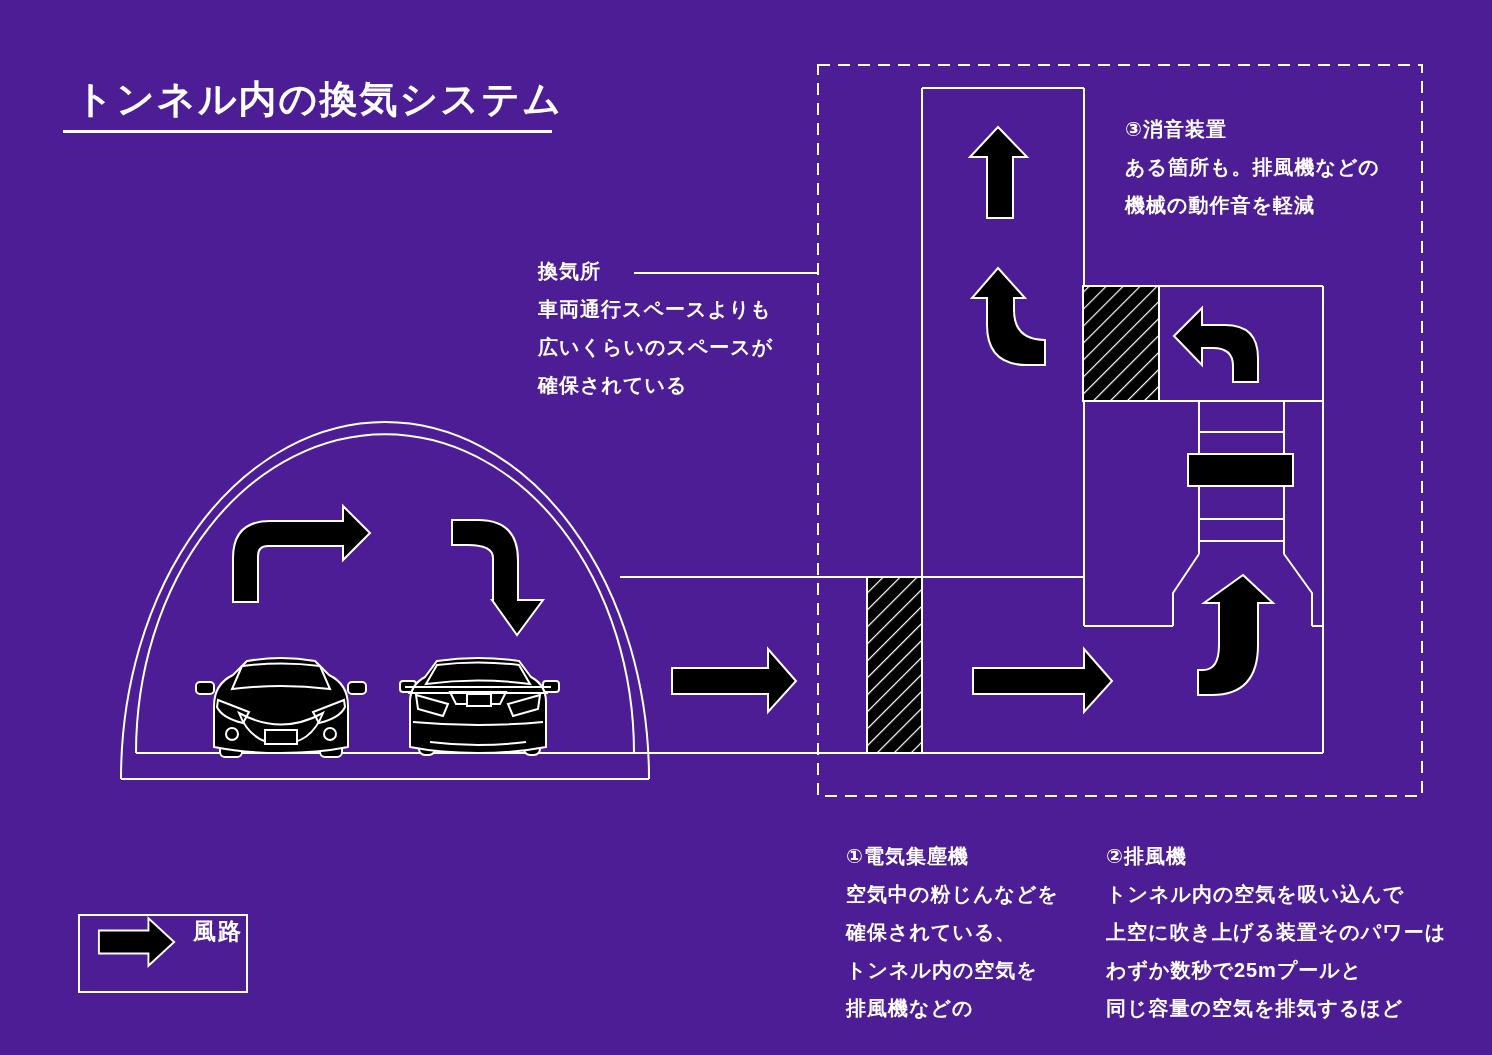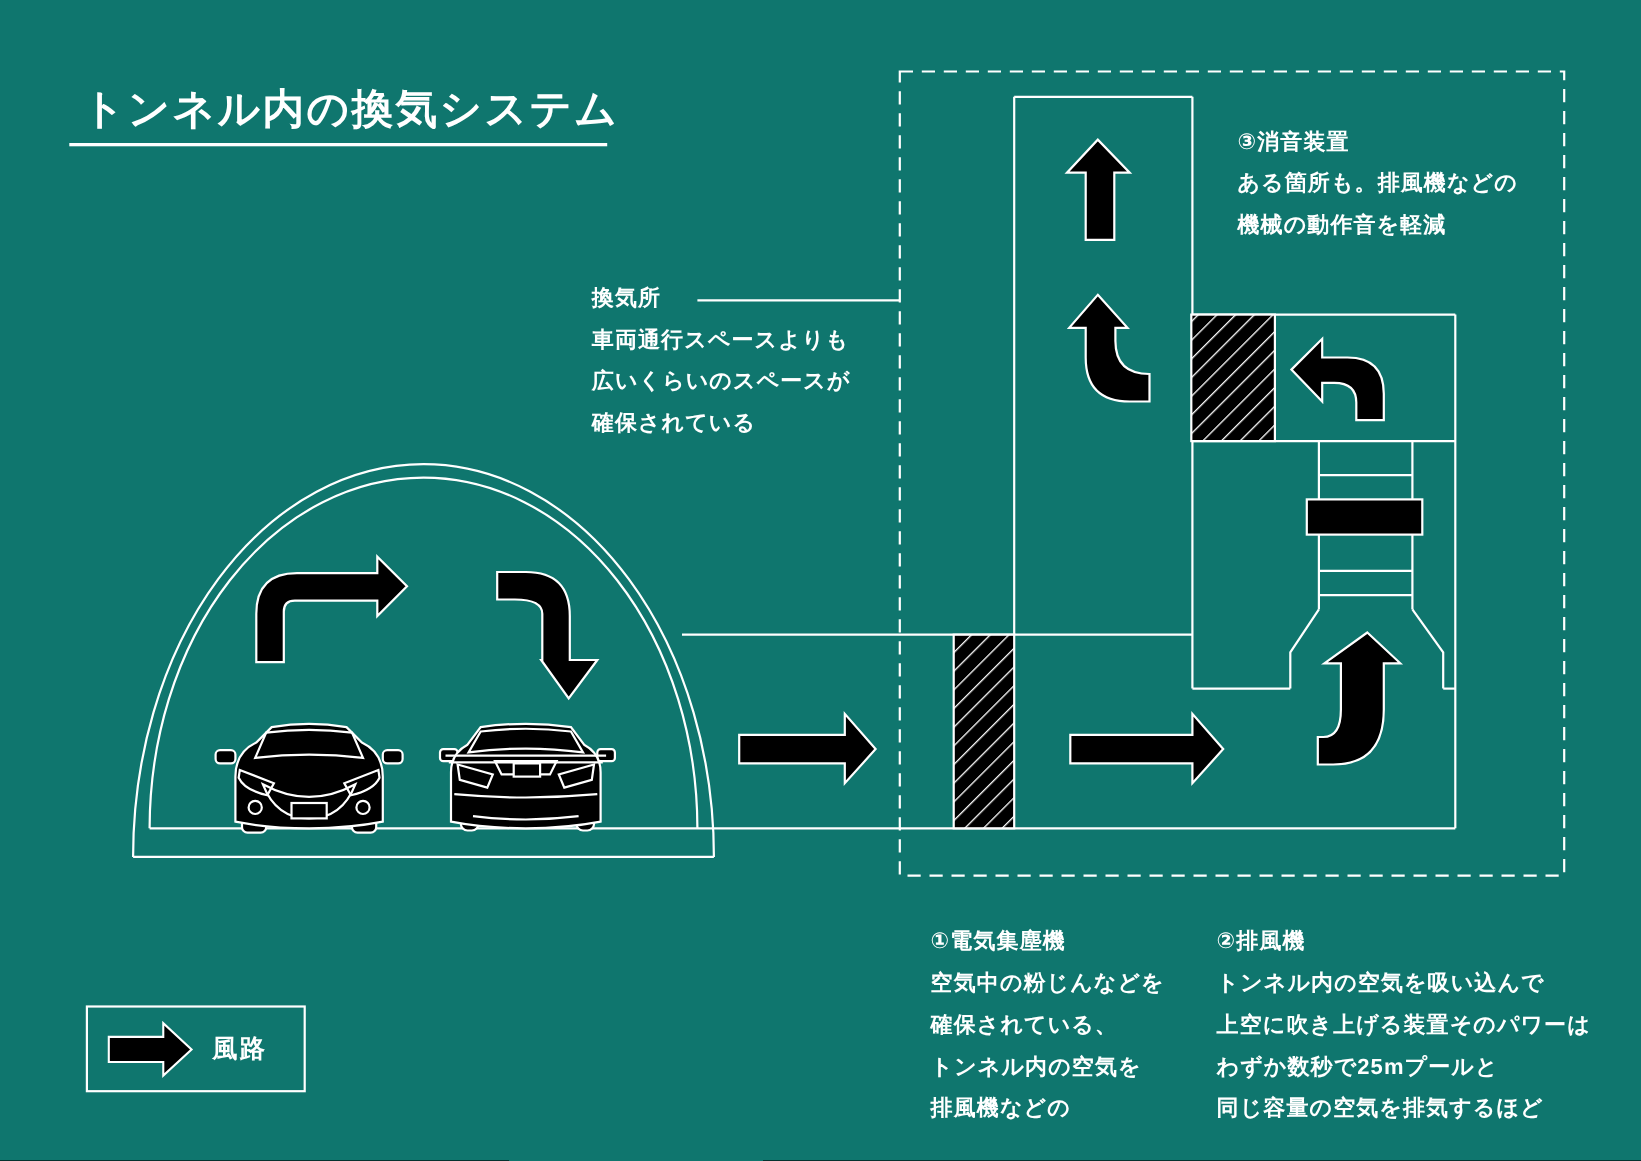--- a/index.html
+++ b/index.html
@@ -1,37 +1,37 @@
 <!DOCTYPE html>
 <html><head>
 <meta charset="utf-8">
 <style>
   html,body{margin:0;padding:0;background:#000;}
   .canvas{
-    position:relative;width:1492px;height:1055px;background:#0f766e;overflow:hidden;
+    position:relative;width:1492px;height:1055px;background:#4c1d95;overflow:hidden;
     font-family:"Liberation Sans","DejaVu Sans",sans-serif;color:#fff;
   }
   .diagram-svg{position:absolute;left:0;top:0;width:1492px;height:1055px;}
   .page-title{
     position:absolute;left:75px;top:74px;font-size:38px;font-weight:700;
     letter-spacing:2px;white-space:nowrap;margin:0;
   }
   .title-underline{position:absolute;left:63px;top:130px;width:489px;height:3px;background:#fff;}
   .callout{
     position:absolute;font-size:20px;line-height:38px;font-weight:700;
     letter-spacing:1px;white-space:nowrap;
   }
   .callout span{display:block;}
   .callout-vent{left:538px;top:252px;}
   .callout-silencer{left:1125px;top:110px;}
   .callout-dust{left:818px;top:837px;margin-left:28px;}
   .callout-fan{left:1106px;top:837px;}
   .legend-box{
-    position:absolute;left:78px;top:914px;width:200px;height:79px;
-    border:2px solid #fff;box-sizing:border-box;display:flex;align-items:center;
+    position:absolute;left:78px;top:914px;width:170px;height:79px;
+    border:2px solid #fff;box-sizing:border-box;display:flex;align-items:flex-start;
   }
   .legend-box svg{margin-left:17px;}
   .legend-label{font-size:23px;font-weight:700;letter-spacing:2px;margin-left:16px;}
 </style>
 </head>
 <body>
 
 <div class="canvas">
 
   <svg class="diagram-svg" viewBox="0 0 1492 1055">

